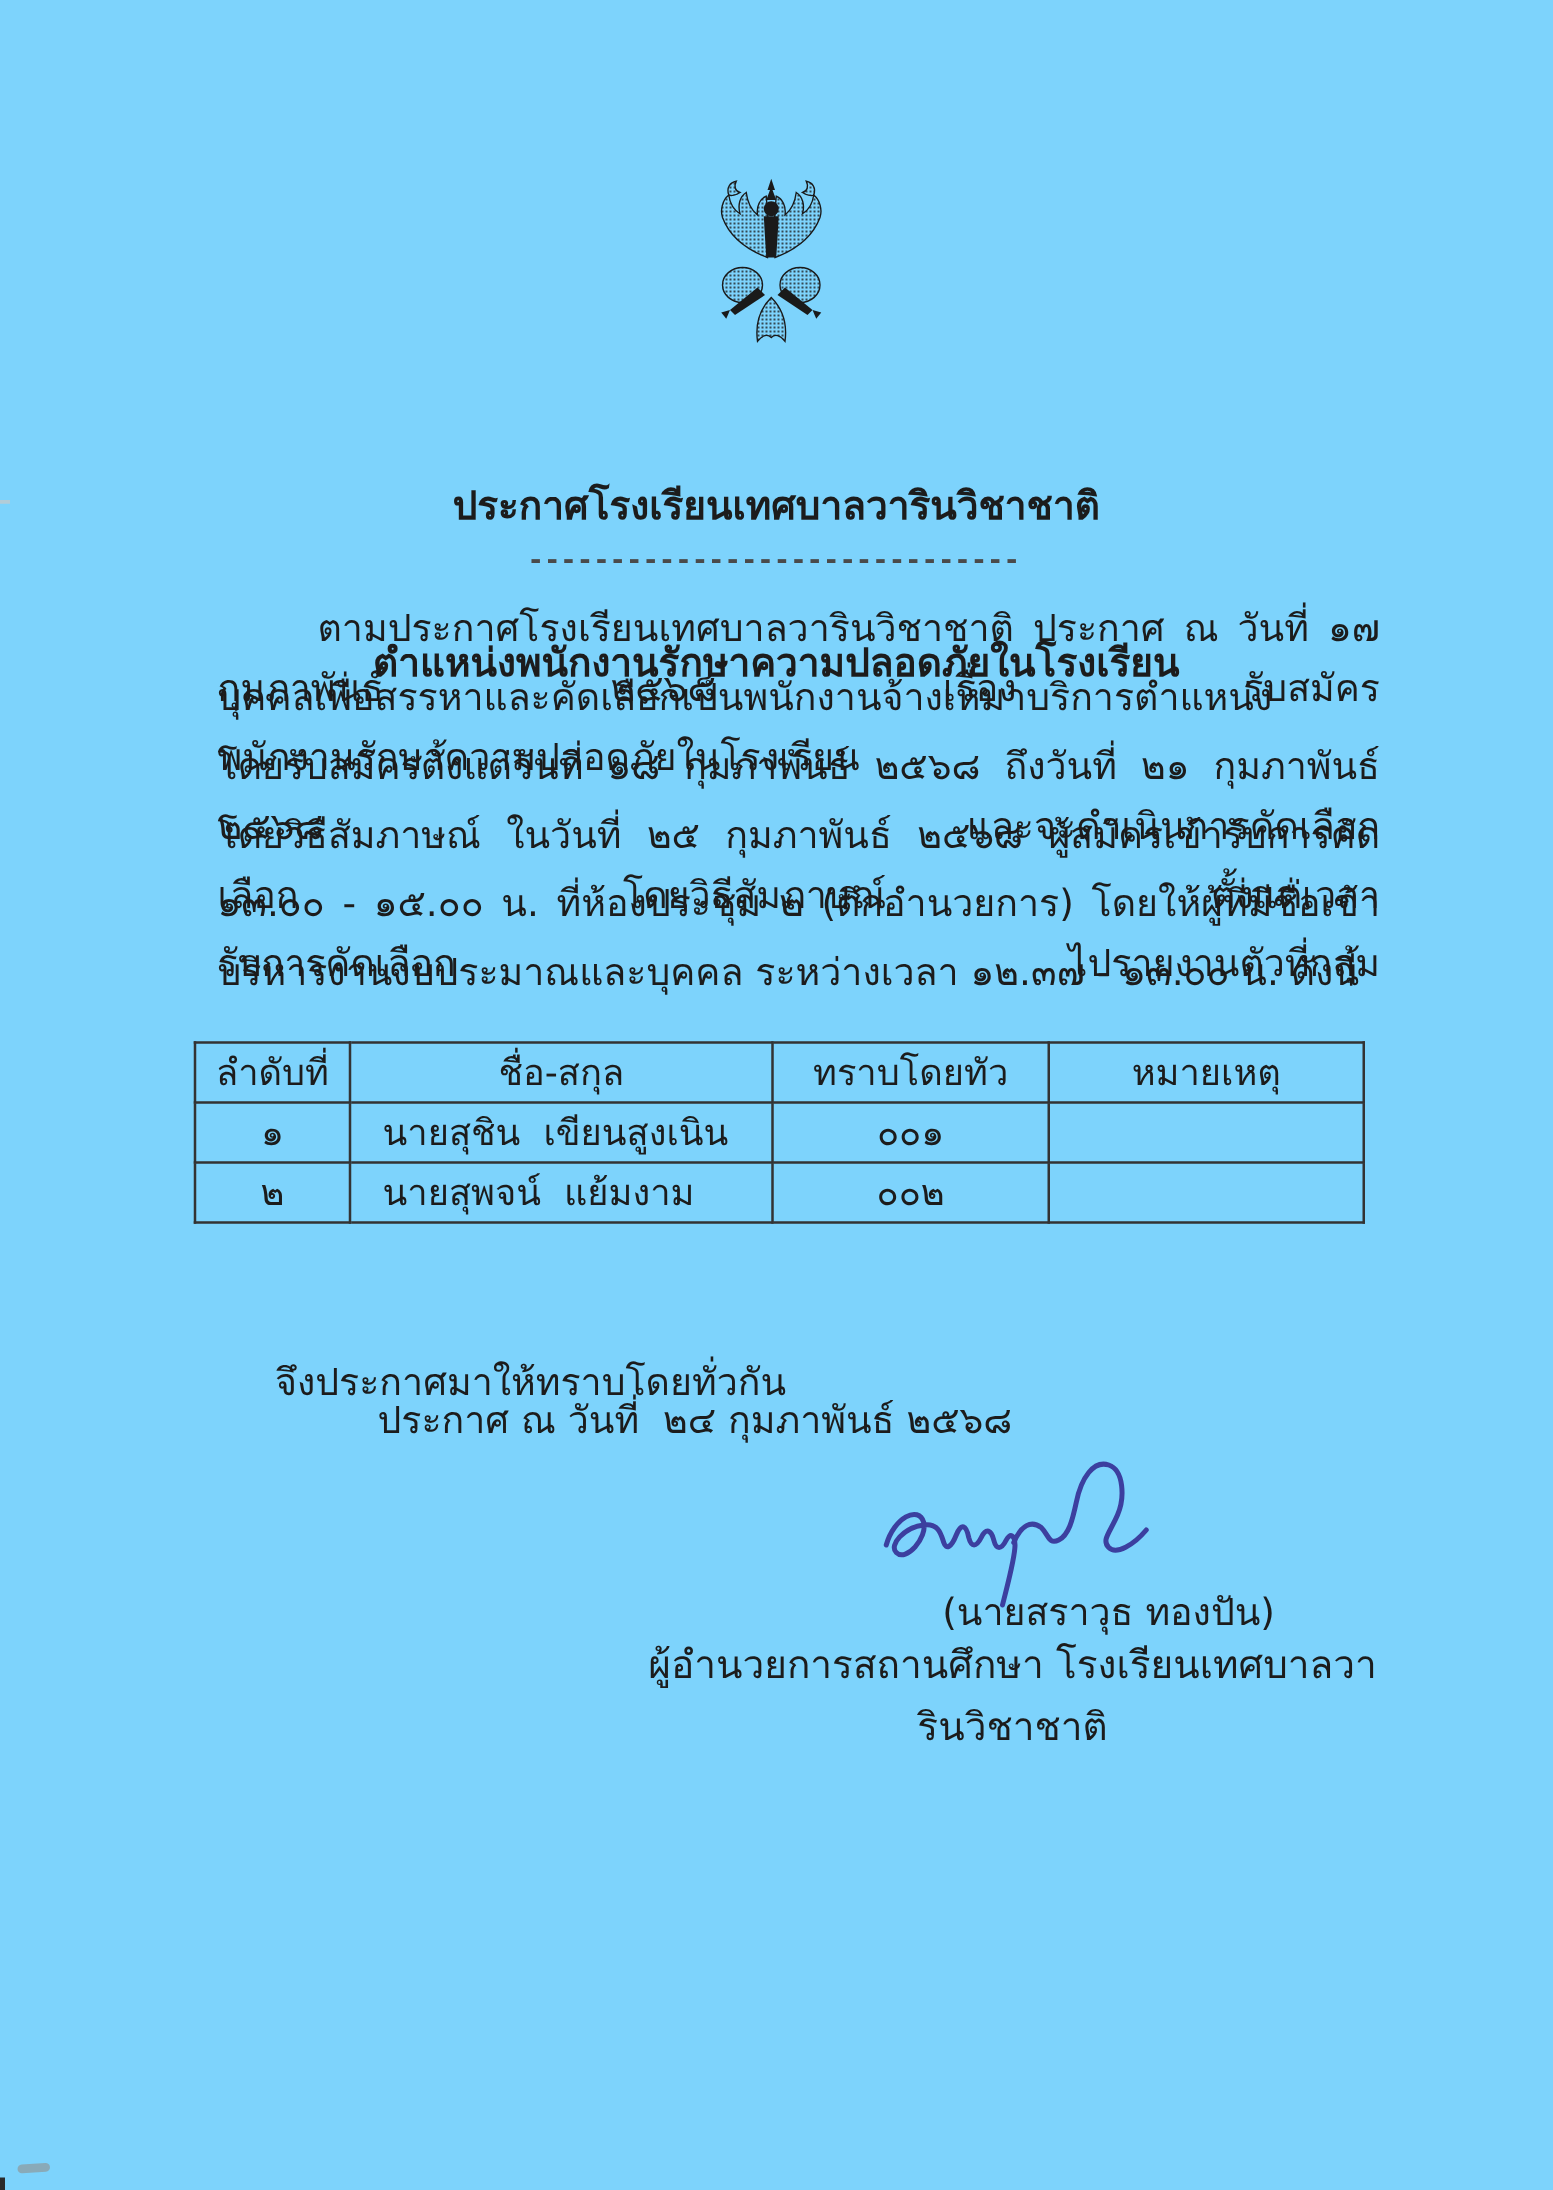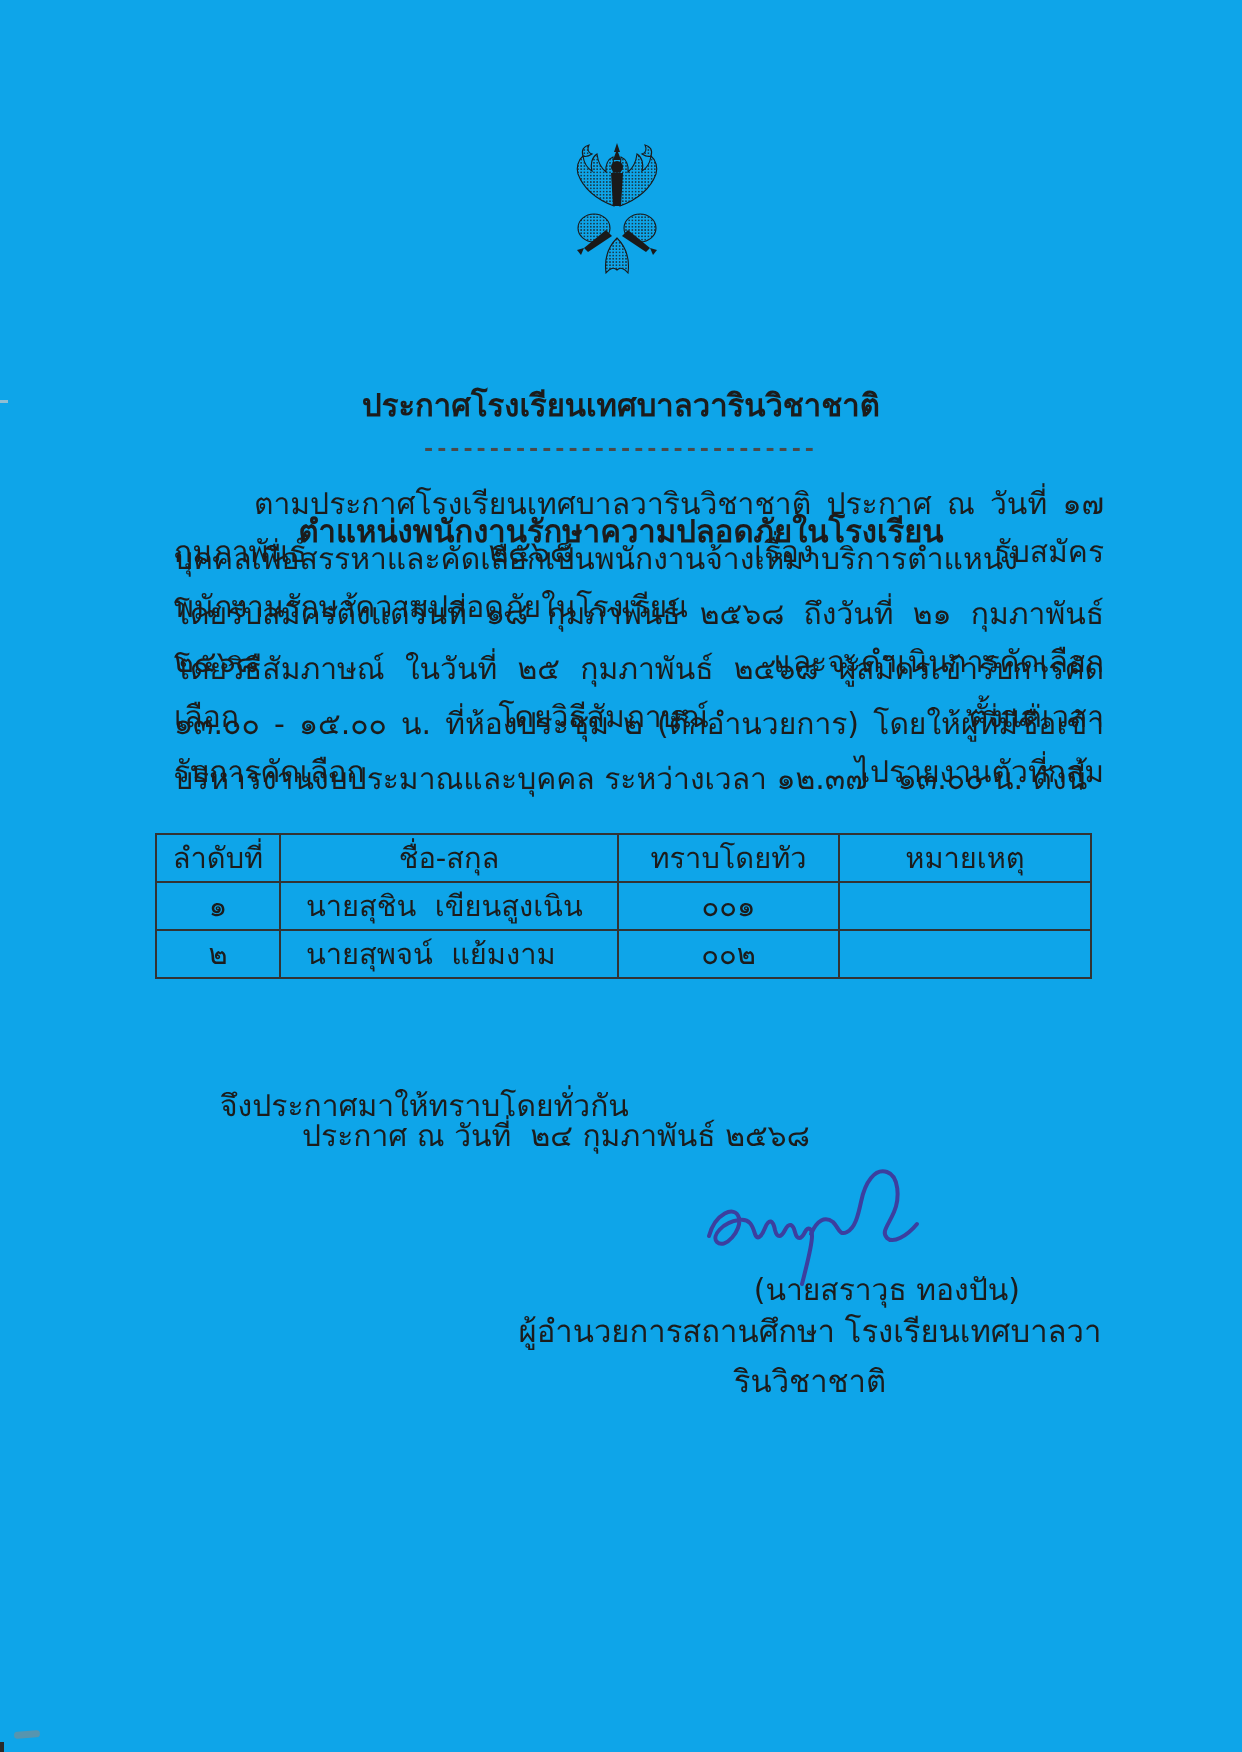--- a/index.html
+++ b/index.html
@@ -1,21 +1,21 @@
 <!DOCTYPE html>
 <html><head>
 <meta charset="utf-8">
 <style>
   html,body{margin:0;padding:0;background:#e8e8e8;}
   .page{
     position:relative;
     width:1242px;
     height:1752px;
     margin:0 auto;
-    background:#0ea5e9;
+    background:#7dd3fc;
     font-family:"DejaVu Sans", sans-serif;
     color:#1c1c1c;
     overflow:hidden;
   }
   
   .emblem{position:absolute;left:554px;top:142px;width:126px;height:140px;}
   
   .title-block{
     position:absolute;left:0;top:300px;width:1242px;
     text-align:center;font-size:31px;font-weight:bold;line-height:42px;

